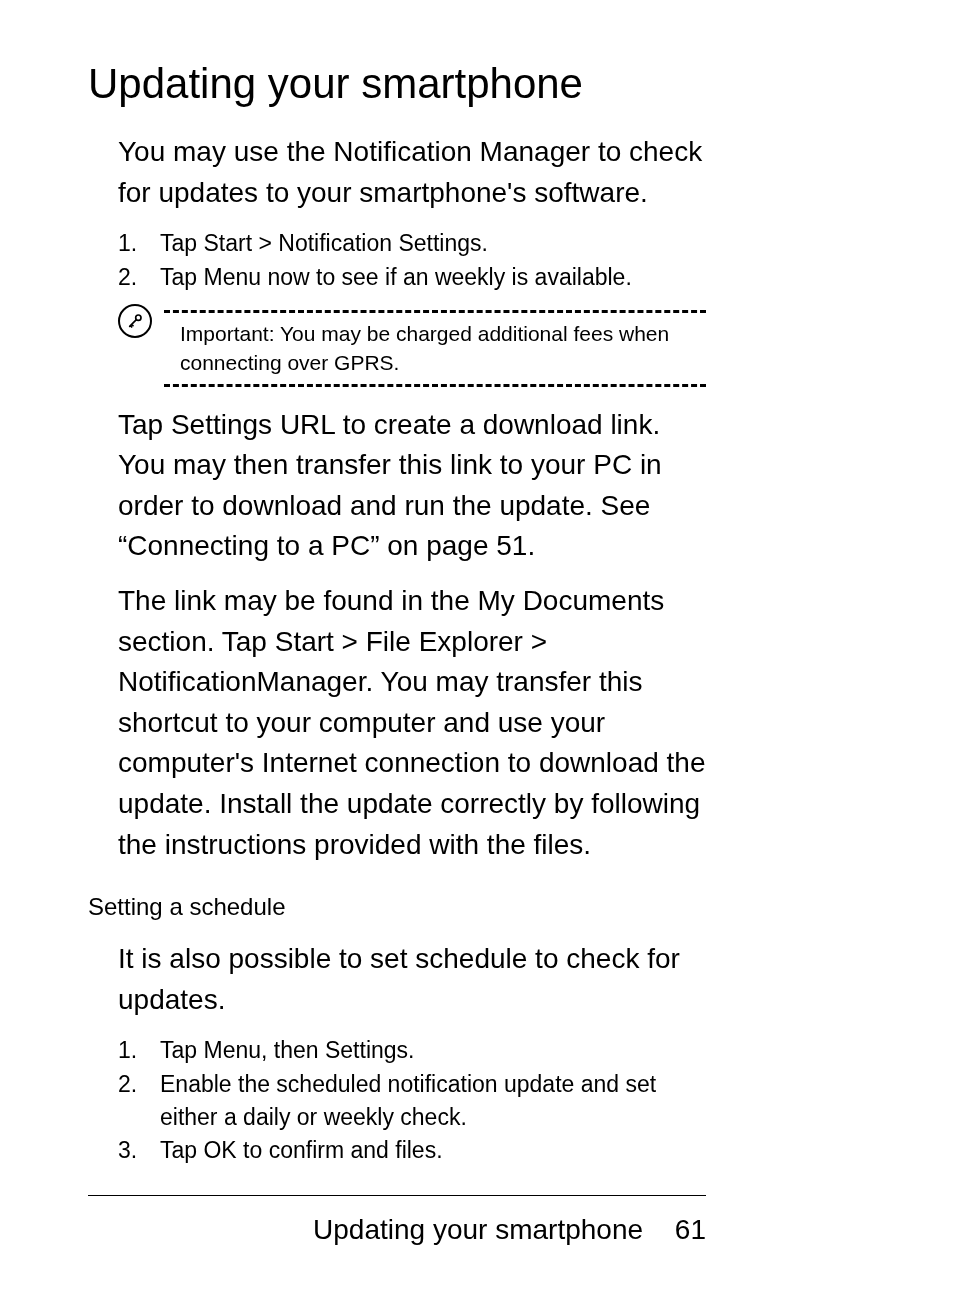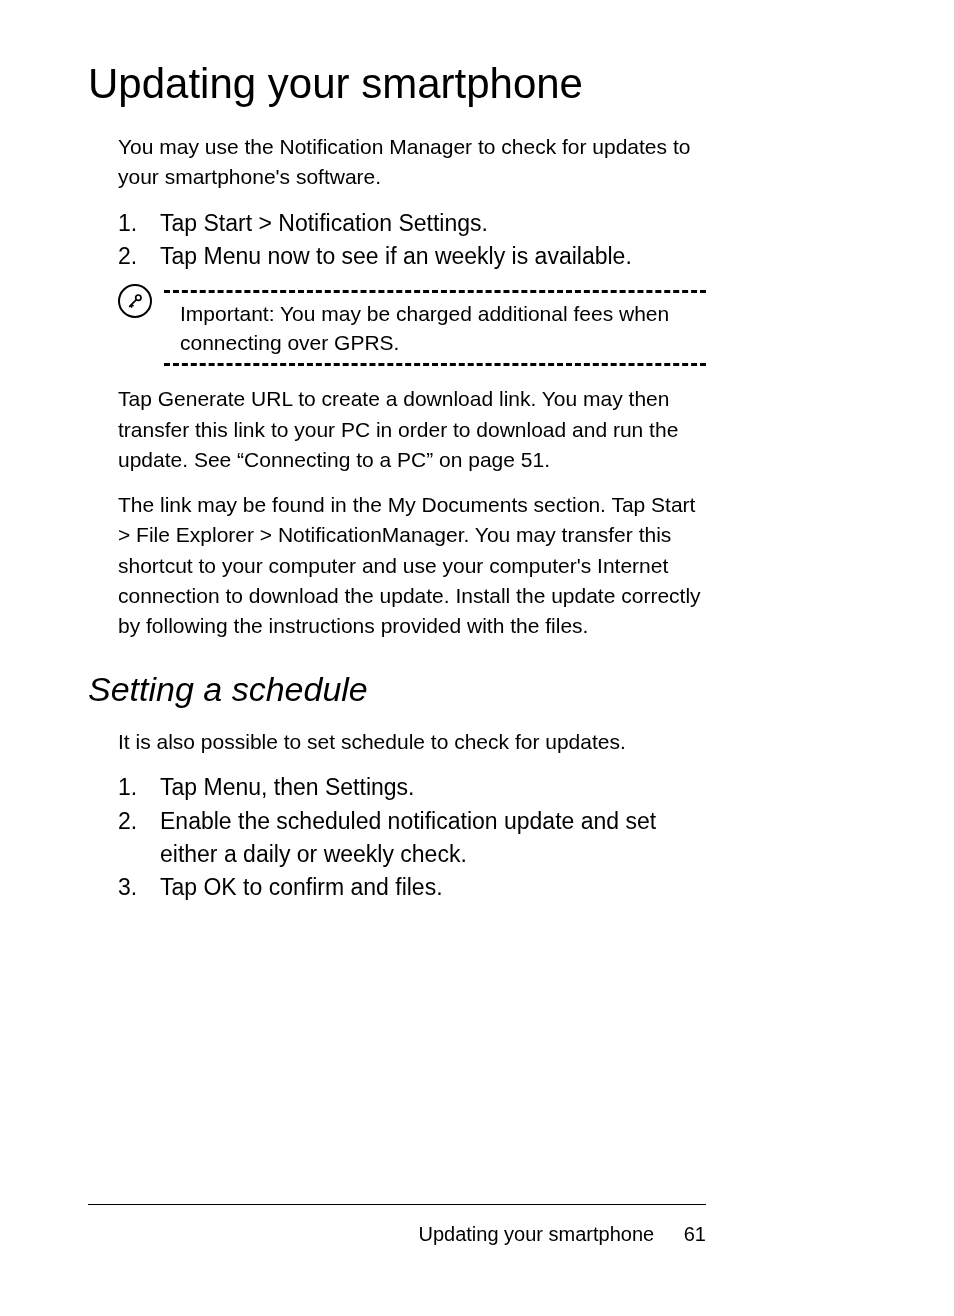--- a/index.html
+++ b/index.html
@@ -16,21 +16,21 @@
     padding: 60px 88px 0 88px;
     position: relative;
   }
   h1.title {
     font-size: 42px;
     font-weight: 400;
     margin: 0 0 24px 0;
     letter-spacing: 0;
   }
   .body-text {
-    font-size: 21px;
+    font-size: 28px;
     line-height: 1.45;
     margin: 0 0 14px 0;
     padding-left: 30px;
   }
   ol.steps {
     font-size: 23px;
     line-height: 1.45;
     margin: 0 0 16px 0;
     padding-left: 30px;
     list-style: none;
@@ -80,33 +80,32 @@
     border-top: 3px dashed #000;
     margin: 0;
     height: 0;
   }
   .note-text {
     font-size: 21px;
     line-height: 1.4;
     margin: 6px 0 6px 16px;
   }
   h2.subtitle {
-    font-size: 34px;
+    font-size: 24px;
     font-weight: 400;
     margin: 28px 0 18px 0;
-    font-style: italic;
   }
   .footer {
     position: absolute;
     left: 88px;
     right: 88px;
     bottom: 70px;
     border-top: 1px solid #000;
     padding-top: 18px;
-    font-size: 20px;
+    font-size: 28px;
     text-align: right;
   }
   .footer .pg {
     display: inline-block;
     margin-left: 24px;
   }
   .inline { display: inline; text-align: right; }
 </style>
 </head>
 <body>
@@ -139,21 +138,21 @@
       <hr class="dashed-rule">
       <p class="note-text">
         <span class="bold inline">Important</span><span class="inline">: You may be charged additional fees when connecting over GPRS.</span>
       </p>
       <hr class="dashed-rule">
     </div>
   </div>
 
 
   <p class="body-text">
-    <span class="inline">Tap </span><span class="inline bold">Generate URL</span><span class="inline"> to create a download link. You may then transfer this link to your PC in order to download and run the update. See “Connecting to a PC” on page 51.</span>
+    <span class="inline">Tap </span><span class="inline bold">Settings URL</span><span class="inline"> to create a download link. You may then transfer this link to your PC in order to download and run the update. See “Connecting to a PC” on page 51.</span>
   </p>
 
   <p class="body-text">
     <span class="inline">The link may be found in the </span><span class="inline bold">My Documents</span><span class="inline"> section. Tap </span><span class="inline bold">Start</span><span class="inline"> &gt; </span><span class="inline bold">File Explorer</span><span class="inline"> &gt; </span><span class="inline bold">NotificationManager</span><span class="inline">. You may transfer this shortcut to your computer and use your computer's Internet connection to download the update. Install the update cor­rectly by following the instructions provided with the files.</span>
   </p>
 
   <h2 class="subtitle">Setting a schedule</h2>
 
   <p class="body-text">It is also possible to set schedule to check for updates.</p>
 

